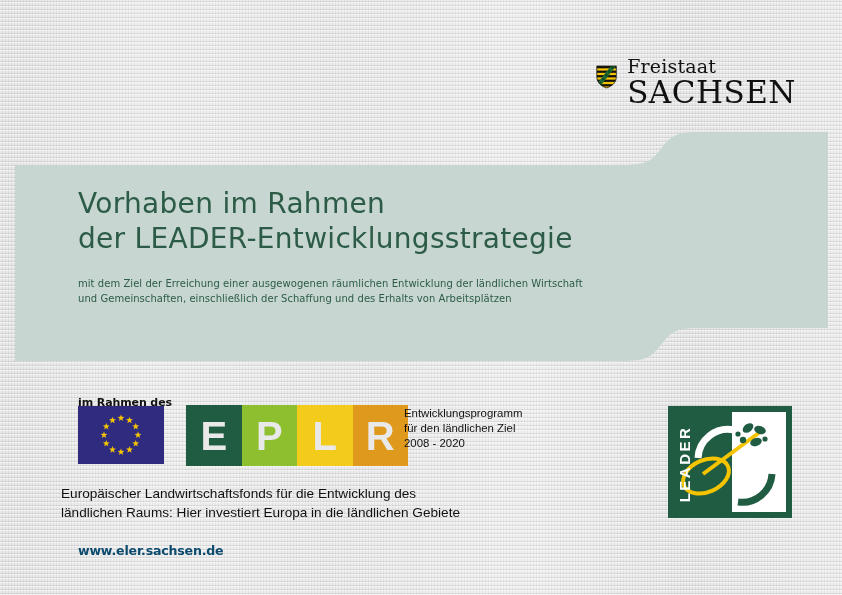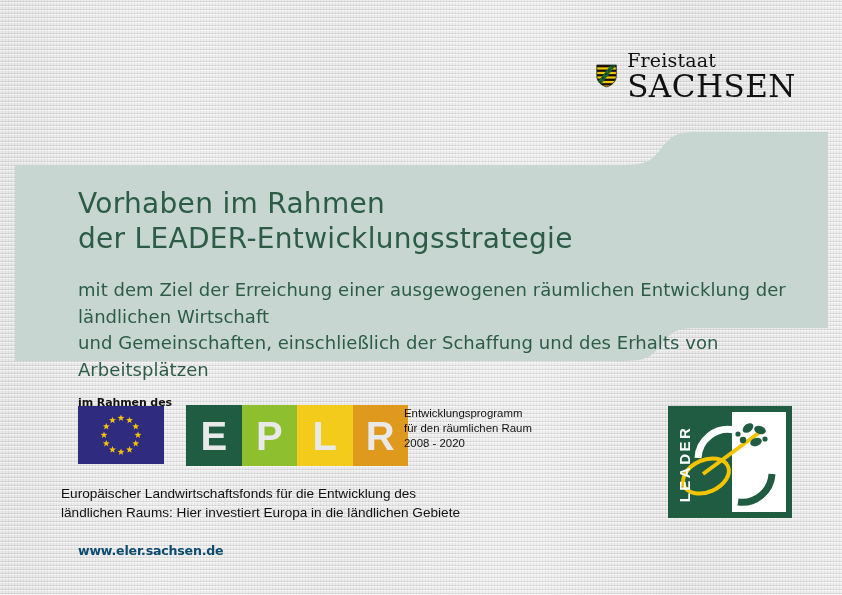--- a/index.html
+++ b/index.html
@@ -20,35 +20,35 @@
         rgba(255,255,255,.20) 2px, rgba(255,255,255,.20) 4px),
       repeating-linear-gradient(90deg,
         rgba(255,255,255,.30) 0px, rgba(255,255,255,.30) 2px,
         rgba(200,200,200,.18) 2px, rgba(200,200,200,.18) 3px),
       linear-gradient(90deg,#d6d6d6 0%,#e4e4e4 18%,#dcdcdc 40%,#e6e6e6 62%,#d8d8d8 82%,#e2e2e2 100%);
   }
   
   #green-panel{ position:absolute; left:0; top:120px; width:842px; height:250px; }
 
   
-  #saxony-emblem{ position:absolute; left:596px; top:44px; width:200px; height:64px; display:flex; align-items:center; }
+  #saxony-emblem{ position:absolute; left:596px; top:44px; width:200px; height:64px; display:flex; align-items:flex-end; }
   #saxony-wordmark{ margin-left:10px; line-height:1; }
   .freistaat{ font-family:"DejaVu Serif", serif; font-size:19px; color:#111; letter-spacing:.2px; }
   .sachsen{ font-family:"DejaVu Serif", serif; font-size:31px; color:#111; letter-spacing:.5px; margin-top:1px; }
 
   
   #headline-block{ position:absolute; left:78px; top:186px; width:700px; }
   .title-line{
     font-family:"DejaVu Sans", sans-serif;
     font-size:28px; font-weight:400; color:#2c5c48;
     letter-spacing:.3px; line-height:1.26;
   }
   #subtitle-block{ position:absolute; left:78px; top:277px; width:710px; }
   .subtitle-line{
-    font-size:18px; color:#2c5c48; line-height:1.48; letter-spacing:.05px;
+    font-size:10px; color:#2c5c48; line-height:1.48; letter-spacing:.05px;
   }
 
   
   #im-rahmen-des{
     position:absolute; left:78px; top:396px;
     font-size:11px; font-weight:bold; color:#111; letter-spacing:-.1px;
   }
   #eu-flag{ position:absolute; left:78px; top:406px; width:86px; height:58px; background:#2f2b7f; }
   #eplr-logo{ position:absolute; left:186px; top:405px; width:222px; height:61px; display:flex; }
   .eplr-cell{ flex:1; display:flex; align-items:center; justify-content:center; }
@@ -166,21 +166,21 @@
   <div class="eplr-cell" style="background: rgb(242, 203, 27);">
     <span class="eplr-letter">L</span>
   </div>
   <div class="eplr-cell" style="background: rgb(223, 154, 30);">
     <span class="eplr-letter">R</span>
   </div>
 </div>
 
 <div id="eplr-caption">
   <div class="eplr-caption-line">Entwicklungsprogramm</div>
-  <div class="eplr-caption-line">für den räumlichen Raum</div>
+  <div class="eplr-caption-line">für den ländlichen Ziel</div>
   <div class="eplr-caption-line">2008 - 2020</div>
 </div>
 
 <svg id="leader-logo" viewBox="0 0 124 112">
   <rect x="0" y="0" width="124" height="112" fill="#1f5c42"></rect>
   <rect x="64" y="6" width="54" height="100" fill="#ffffff"></rect>
   <path d="M30 52 A30 30 0 0 1 66 24" fill="none" stroke="#ffffff" stroke-width="7"></path>
   <path d="M70 96 A30 30 0 0 0 104 68" fill="none" stroke="#1f5c42" stroke-width="7"></path>
   <line x1="35" y1="68" x2="92" y2="26" stroke="#f5c400" stroke-width="4"></line>
   <ellipse cx="38" cy="70" rx="24" ry="16" fill="none" stroke="#f5c400" stroke-width="4" transform="rotate(-24 38 70)"></ellipse>

